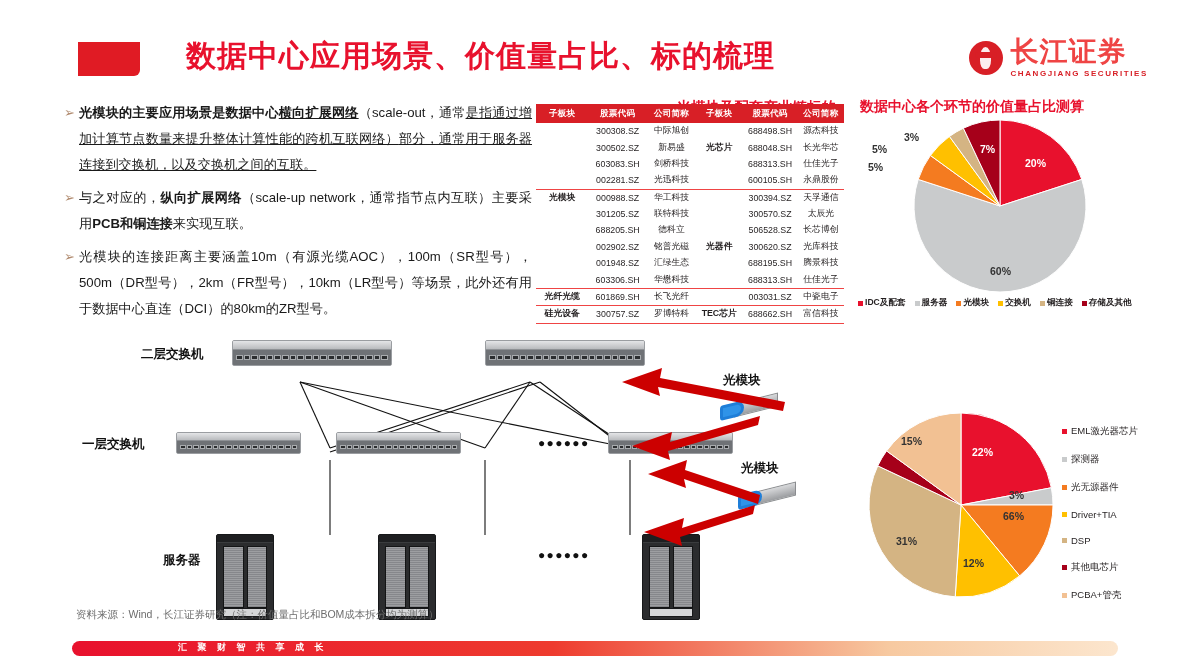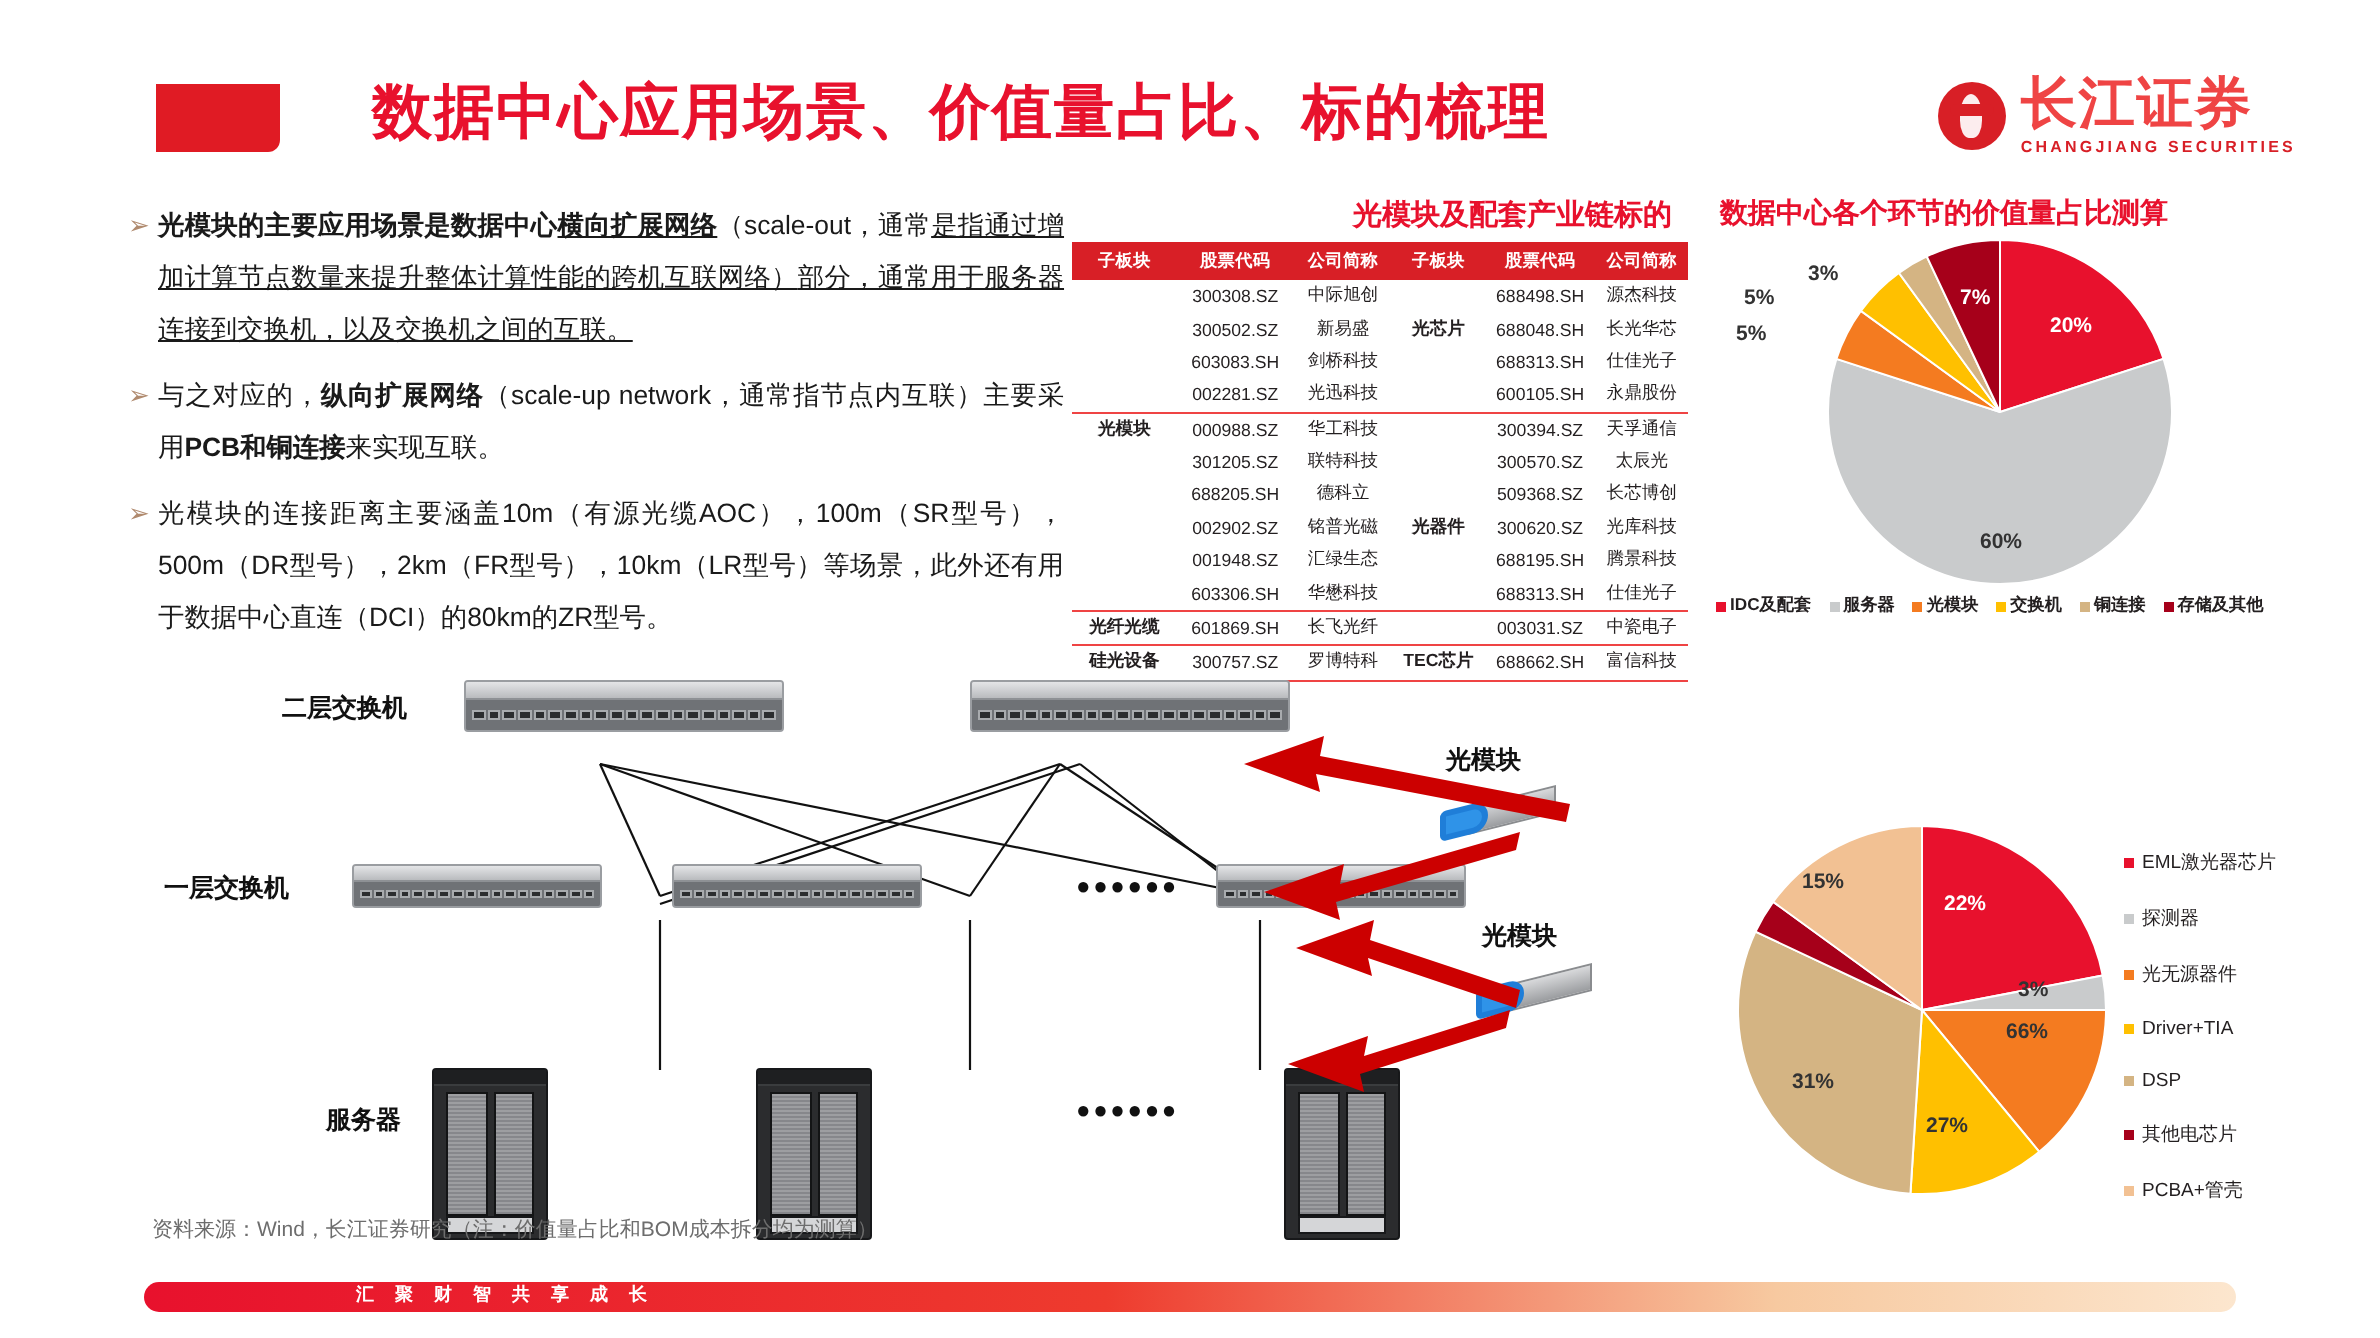--- a/index.html
+++ b/index.html
@@ -57,21 +57,21 @@
   }
   .bullet-text b { font-weight: bold; }
   .u { text-decoration: underline; }
 
   
   .tbl-title {
     position: absolute; left: 556px; top: 98px; width: 280px;
     text-align: right; font-size: 14.5px; font-weight: bold; color: #E8112D;
   }
   .stock-table {
-    position: absolute; left: 536px; top: 121px;
+    position: absolute; left: 536px; top: 104px;
     width: 308px; border-collapse: collapse;
     font-size: 8.6px; color: #231f20;
   }
   .stock-table th {
     background: #D81F26; color: #ffffff; font-weight: bold;
     font-size: 8.6px; padding: 3.5px 0; text-align: center;
     letter-spacing: .2px;
   }
   .stock-table td {
     text-align: center; padding: 2.2px 0; white-space: nowrap;
@@ -269,21 +269,21 @@
           <td>联特科技</td>
           <td class="sub"></td>
           <td>300570.SZ</td>
           <td>太辰光</td>
         </tr>
         <tr>
           <td class="sub"></td>
           <td>688205.SH</td>
           <td>德科立</td>
           <td class="sub"></td>
-          <td>509368.SZ</td>
+          <td>506528.SZ</td>
           <td>长芯博创</td>
         </tr>
         <tr>
           <td class="sub"></td>
           <td>002902.SZ</td>
           <td>铭普光磁</td>
           <td class="sub">光器件</td>
           <td>300620.SZ</td>
           <td>光库科技</td>
         </tr>
@@ -399,21 +399,21 @@
         <span>其他电芯片</span>
       </div>
       <div class="li">
         <span class="legend-sq" style="background:#F2C193"></span>
         <span>PCBA+管壳</span>
       </div>
     </div>
   <div class="pie-label w" style="left:972px;top:446px;">22%</div>
   <div class="pie-label" style="left:1009px;top:489px;">3%</div>
   <div class="pie-label" style="left:1003px;top:510px;">66%</div>
-  <div class="pie-label" style="left:963px;top:557px;">27%</div>
+  <div class="pie-label" style="left:963px;top:557px;">12%</div>
   <div class="pie-label" style="left:896px;top:535px;">31%</div>
   <div class="pie-label" style="left:901px;top:435px;">15%</div>
 
   <div class="diag-label" style="left:141px;top:346px;">二层交换机</div>
   <div class="diag-label" style="left:82px;top:436px;">一层交换机</div>
   <div class="diag-label" style="left:163px;top:552px;">服务器</div>
   <div class="diag-label" style="left:723px;top:372px;color:#111;">光模块</div>
   <div class="diag-label" style="left:741px;top:460px;color:#111;">光模块</div>
   <div class="diag-label" style="left:538px;top:436px;font-size:12px;letter-spacing:-1px;color:#111;">● ● ● ● ● ●</div>
   <div class="diag-label" style="left:538px;top:548px;font-size:12px;letter-spacing:-1px;color:#111;">● ● ● ● ● ●</div>

